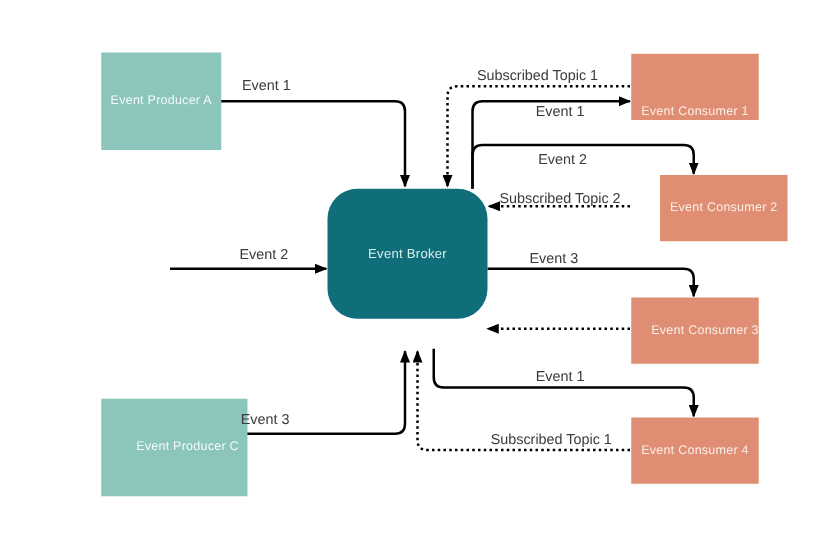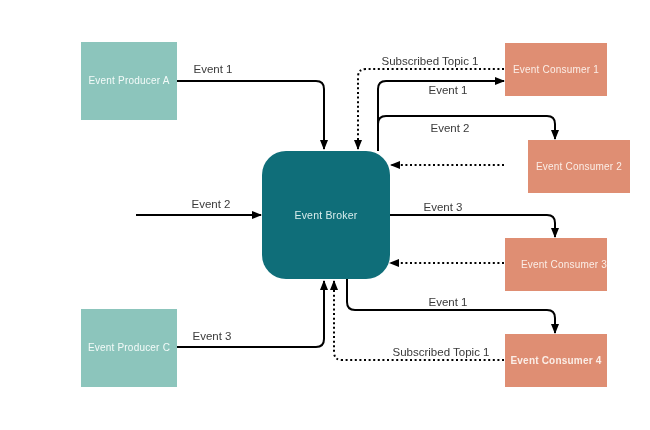--- a/index.html
+++ b/index.html
@@ -41,21 +41,21 @@
     background: var(--producer-fill, #8cc5bc);
     color: #f4fbf9;
     margin-left: 45px;
   }
   .consumer {
     width: 102px; height: 53px;
     background: var(--consumer-fill, #df8e73);
     color: #fbeee7;
   }
   .broker {
-    width: 128px; height: 128px;
+    width: 128px; height: 104px;
     background: var(--broker-fill, #0f6e79);
     border-radius: 24px;
     color: #d8ecec;
     font-size: 10.5px;
   }
   .edge-label {
     position: absolute;
     transform: translate(-50%, -50%);
     white-space: nowrap;
     font-size: 11.5px;
@@ -85,46 +85,47 @@
 
     <path class="wire dotted" d="M 504 69 L 366 69 Q 358 69 358 77 L 358 149" marker-end="url(#arrow)"></path>
     <path class="wire dotted" d="M 504 165 L 391 165" marker-end="url(#arrow)"></path>
     <path class="wire dotted" d="M 504 263 L 390 263" marker-end="url(#arrow)"></path>
     <path class="wire dotted" d="M 504 360 L 342 360 Q 334 360 334 352 L 334 281" marker-end="url(#arrow)"></path>
   </svg>
 
   <div class="node producer" style="left:36px; top:42px;">
     <span>Event Producer A</span>
   </div>
-  <div class="node producer" style="left:36px; top:309px;">
+  <div class="node producer" style="left:36px; top:319px;padding-left:21px;">
     <span>Event Producer C</span>
   </div>
 
   <div class="node broker" style="left:262px; top:151px;">
     <span>Event Broker</span>
   </div>
 
-  <div class="node consumer" style="left:505px; top:43px;">
+  <div class="node consumer" style="left:505px; top:43px;align-items:flex-end;">
     <span>Event Consumer 1</span>
   </div>
   <div class="node consumer" style="left:528px; top:140px;">
     <span>Event Consumer 2</span>
   </div>
   <div class="node consumer" style="left:505px; top:238px;justify-content:flex-end;">
     <span>Event Consumer 3</span>
   </div>
-  <div class="node consumer" style="left:505px; top:334px;font-weight:bold;">
+  <div class="node consumer" style="left:505px; top:334px;">
     <span>Event Consumer 4</span>
   </div>
 
   <span class="edge-label" style="left:213px; top:69px;">Event 1</span>
   <span class="edge-label" style="left:211px; top:204px;">Event 2</span>
   <span class="edge-label" style="left:212px; top:336px;">Event 3</span>
 
   <span class="edge-label" style="left:448px; top:90px;">Event 1</span>
   <span class="edge-label" style="left:450px; top:128px;">Event 2</span>
   <span class="edge-label" style="left:443px; top:207px;">Event 3</span>
   <span class="edge-label" style="left:448px; top:302px;">Event 1</span>
 
   <span class="edge-label" style="left:430px; top:61px;">Subscribed Topic 1</span>
+  <span class="edge-label" style="left:448px; top:159px;">Subscribed Topic 2</span>
   <span class="edge-label" style="left:441px; top:352px;">Subscribed Topic 1</span>
 
 </div>
 
 </body></html>

